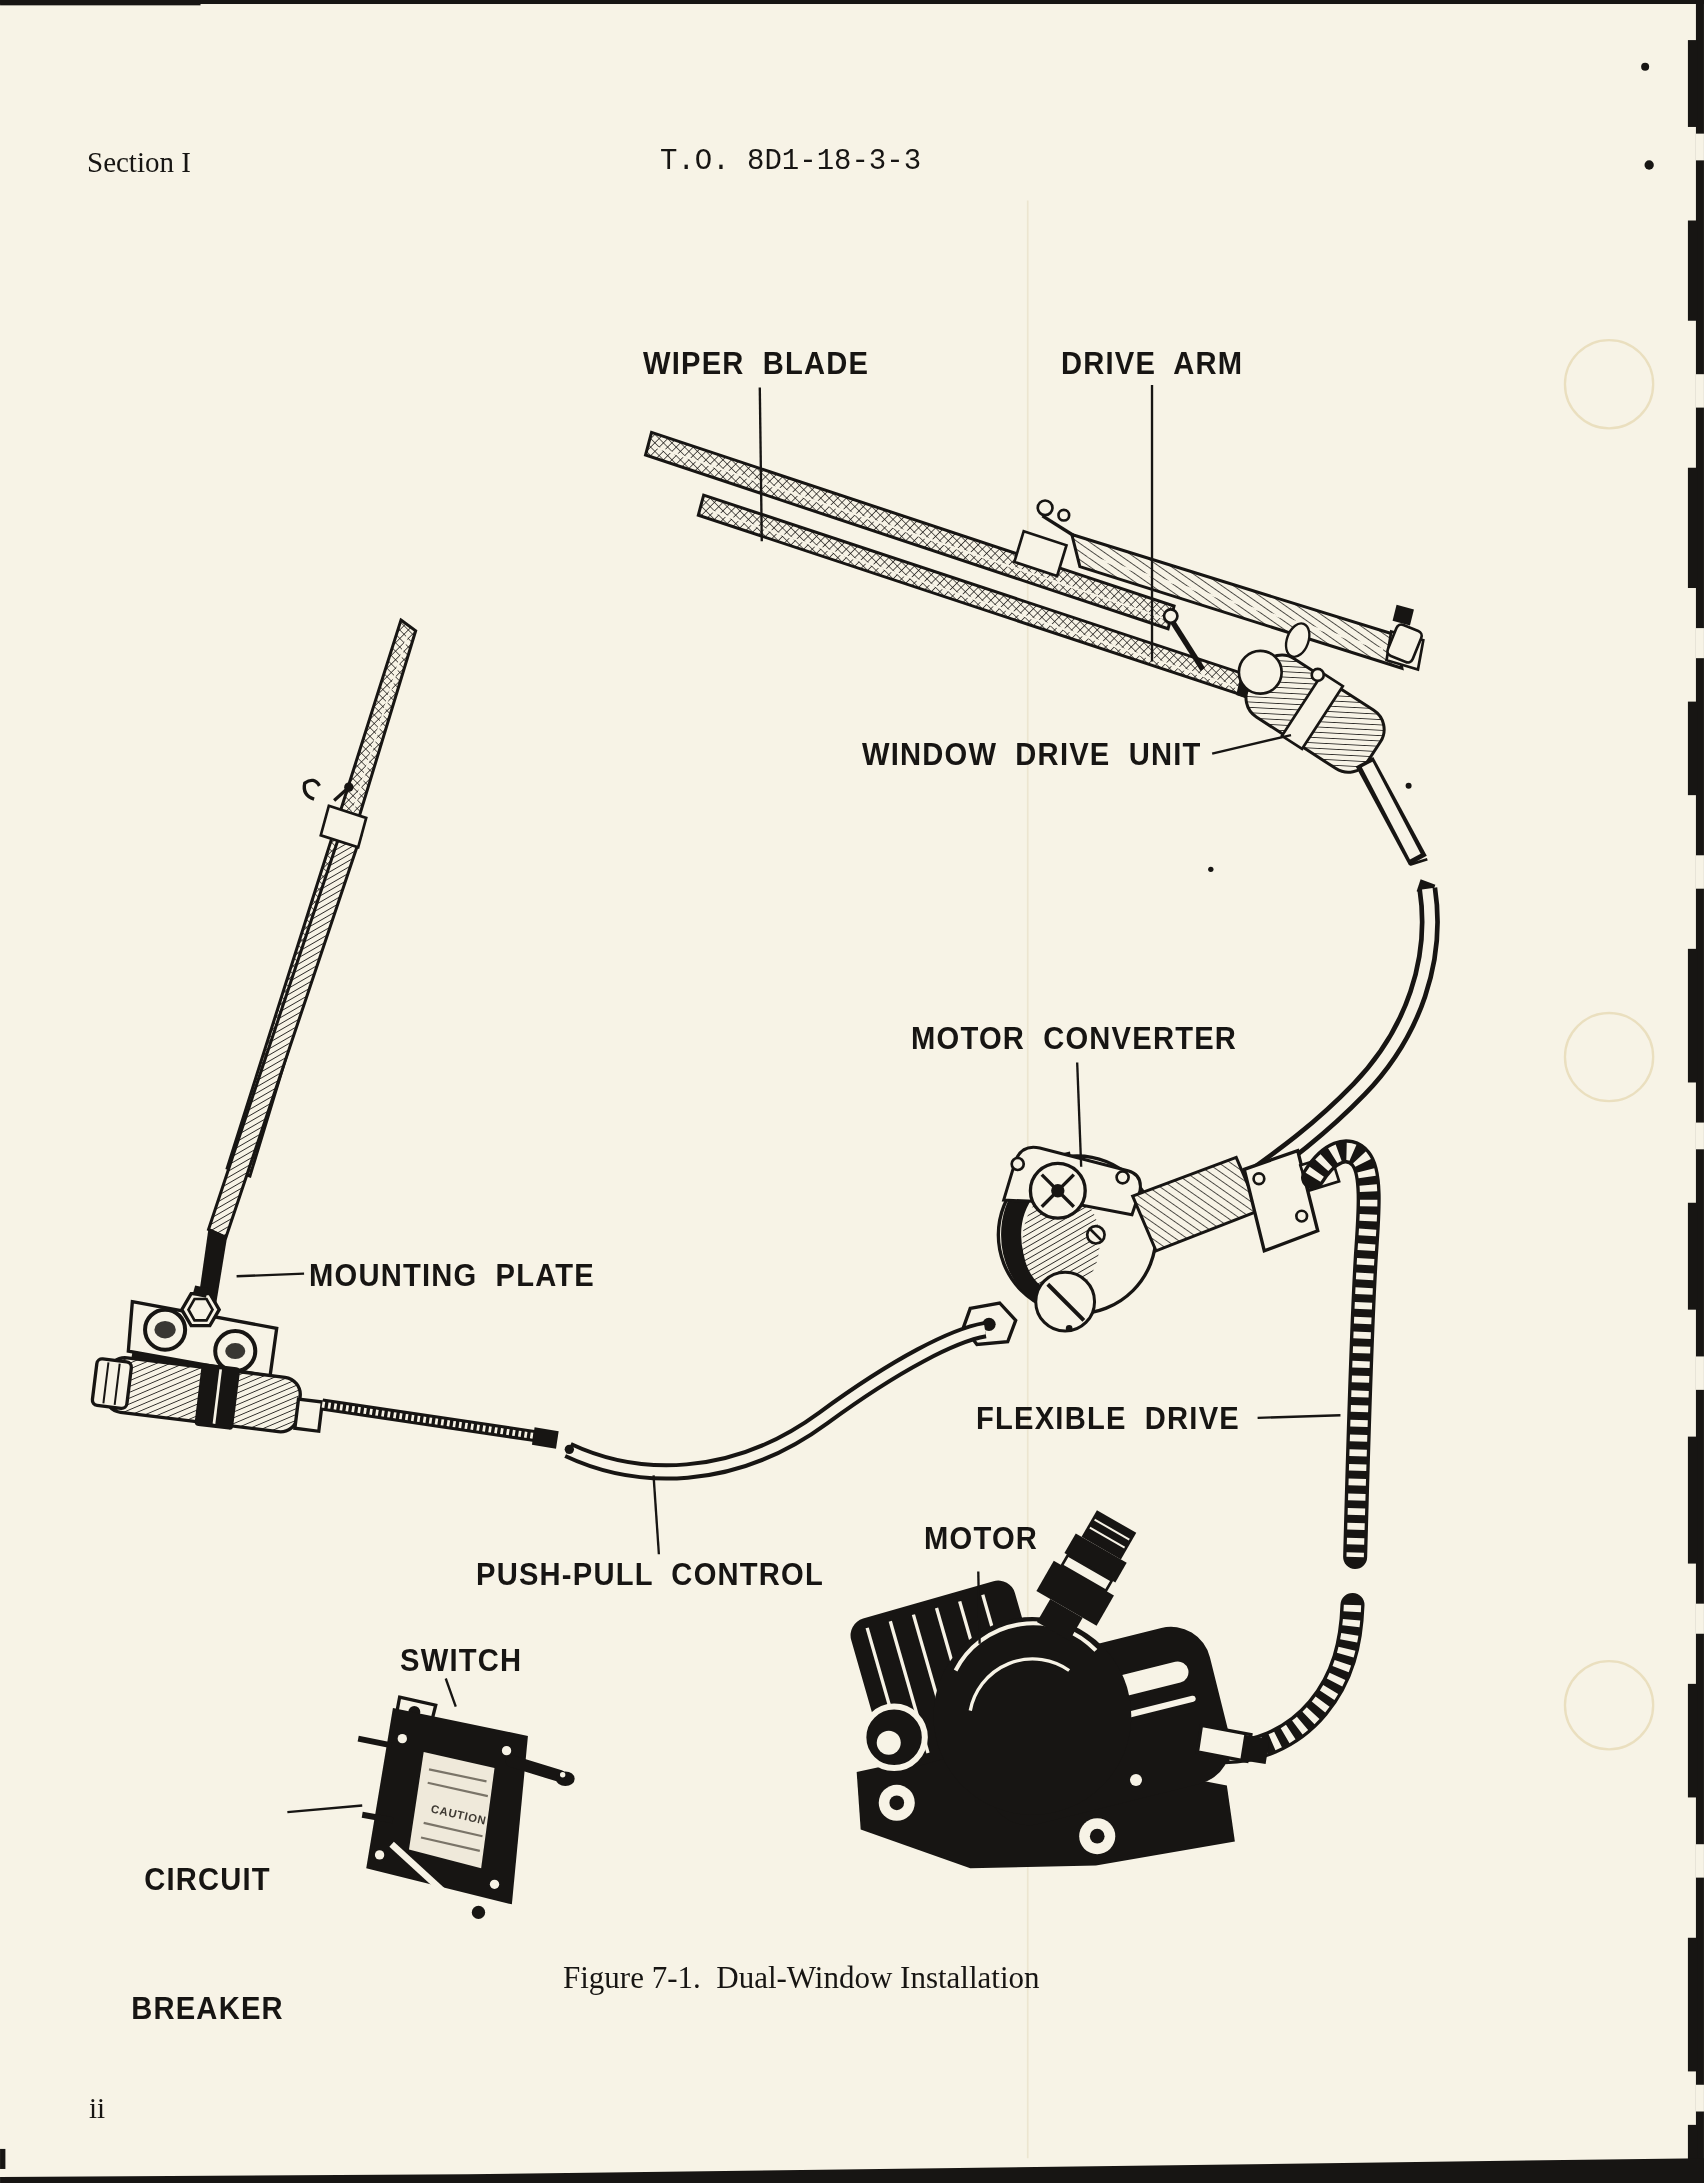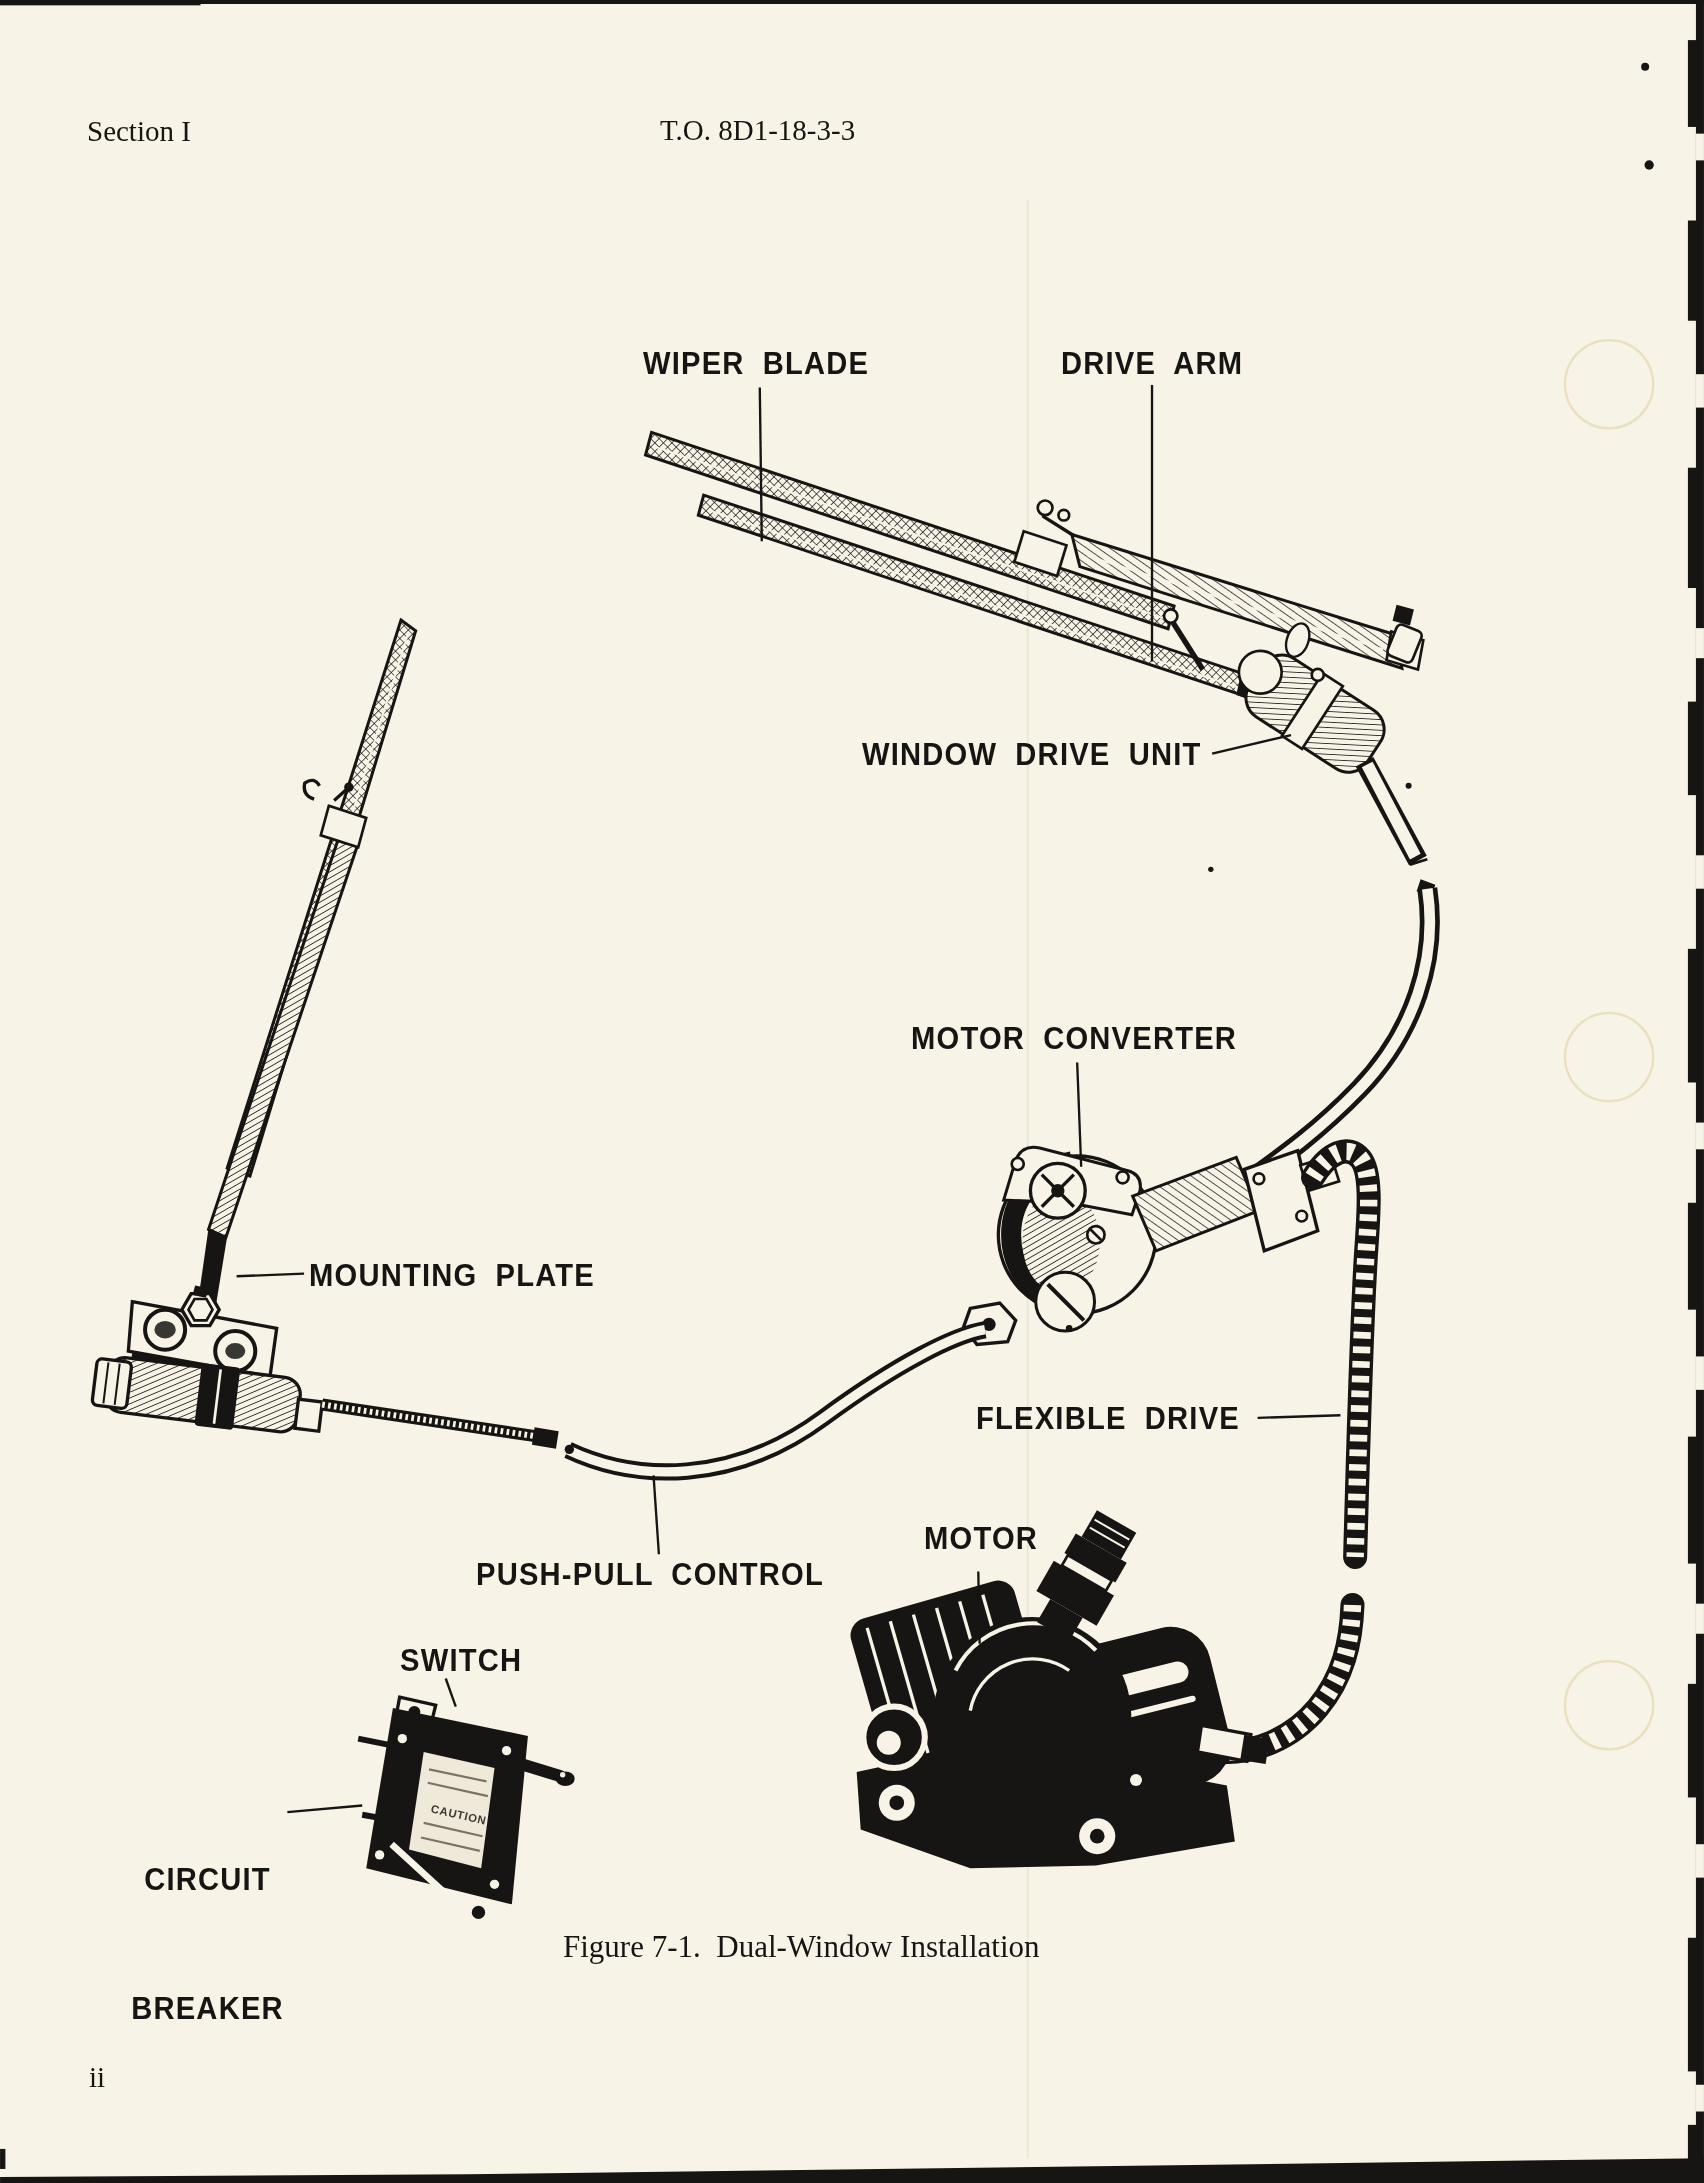--- a/index.html
+++ b/index.html
@@ -1,19 +1,19 @@
 <!DOCTYPE html>
 <html style="--paper: #f7f3e6; --ink: #171513;font-size:10.7px"><head>
 <meta charset="utf-8">
 <style>
   :root{ --paper:#f7f3e6; --ink:#171513; }
   html,body{margin:0;padding:0;background:#777;}
   .page{position:relative;width:1704px;height:2183px;background:var(--paper);overflow:hidden;
         font-family:"Liberation Sans",sans-serif;}
-  .serif{position:absolute;font-family:"Liberation Serif",serif;font-size:29px;color:var(--ink);white-space:pre;}
+  .serif{position:absolute;font-family:"Liberation Serif",serif;font-size:29px;color:var(--ink);white-space:pre;margin-top:31px;}
   .caption{font-size:31px;}
   .pagenum{font-weight:normal;font-size:29px;}
   .lbl{position:absolute;font-family:"Liberation Sans",sans-serif;font-weight:bold;font-size:31px;
        letter-spacing:1.3px;word-spacing:9.4px;color:var(--ink);white-space:pre;
        transform:scaleX(.94);transform-origin:0 0;}
   .lbl2{transform-origin:50% 0;text-align:center;line-height:43px;}
   svg{position:absolute;left:0;top:0;}
   .f0{fill:var(--ink)} .f1{fill:var(--paper)} .f2{fill:url(#patCross)} .f3{fill:url(#patDiag)} .f4{fill:url(#patDiag2)}
   .k{stroke:var(--ink)} .w{stroke:var(--paper)} .n{fill:none}
 </style>
@@ -286,21 +286,21 @@
       <polygon class="f0" points="0,3258 700,3254 2550,3230 2550,3267 0,3267"></polygon>
       <rect class="f0" x="0" y="3216" width="8" height="30"></rect>
       <circle class="f0" cx="2462" cy="100" r="6"></circle>
       <circle class="f0" cx="2468" cy="247" r="7"></circle>
       <circle class="f0" cx="2108" cy="1176" r="4.5"></circle>
       <circle class="f0" cx="1812" cy="1301" r="4"></circle>
     </g>
   </svg>
 
   <div class="serif" style="left:87px;top:115px;">Section I</div>
-  <div class="serif" style="left:660px;top:114px;">T.O. 8D1-18-3-3</div>
+  <div class="serif" style="left:660px;top:114px;font-family:Liberation Mono, monospace;">T.O. 8D1-18-3-3</div>
 
   <div class="lbl" style="left:643px;top:346px;">WIPER BLADE</div>
   <div class="lbl" style="left:1061px;top:346px;">DRIVE ARM</div>
   <div class="lbl" style="left:862px;top:737px;">WINDOW DRIVE UNIT</div>
   <div class="lbl" style="left:911px;top:1021px;">MOTOR CONVERTER</div>
   <div class="lbl" style="left:309px;top:1258px;">MOUNTING PLATE</div>
   <div class="lbl" style="left:976px;top:1401px;">FLEXIBLE DRIVE</div>
   <div class="lbl" style="left:924px;top:1521px;">MOTOR</div>
   <div class="lbl" style="left:476px;top:1557px;">PUSH-PULL CONTROL</div>
   <div class="lbl" style="left:400px;top:1643px;">SWITCH</div>

